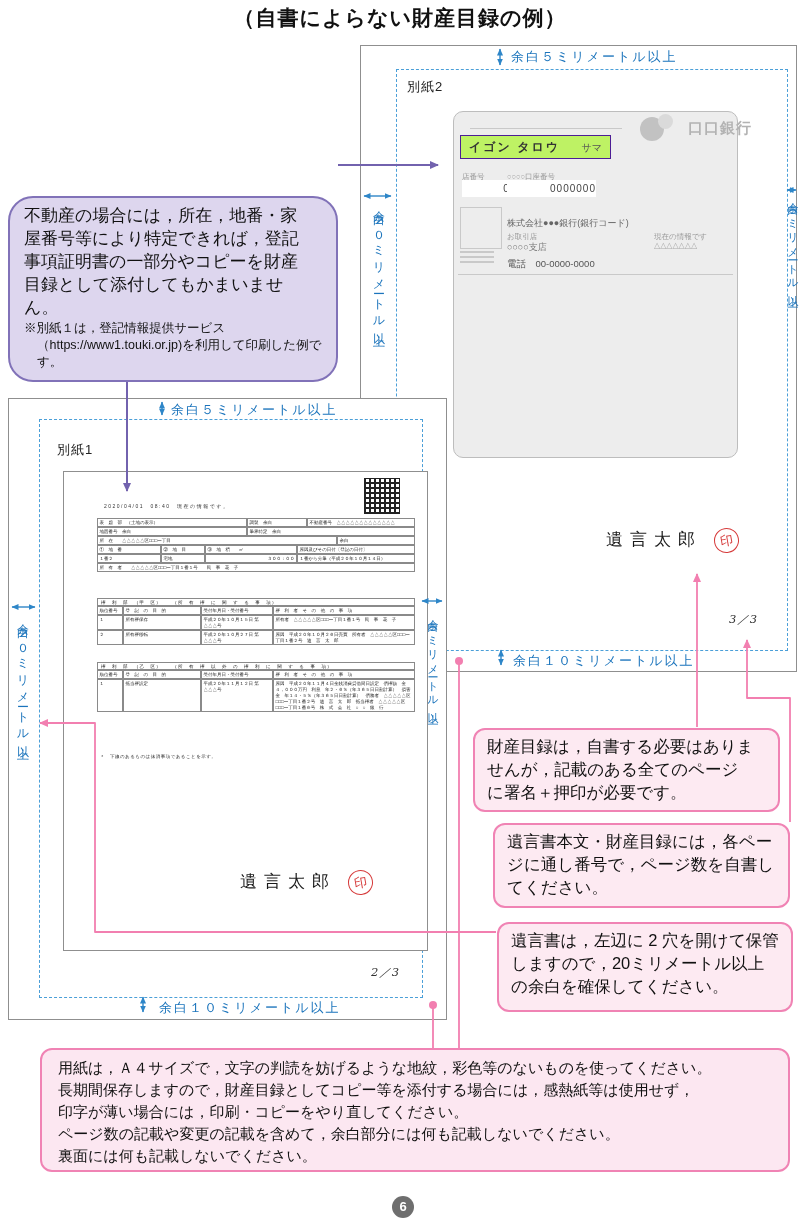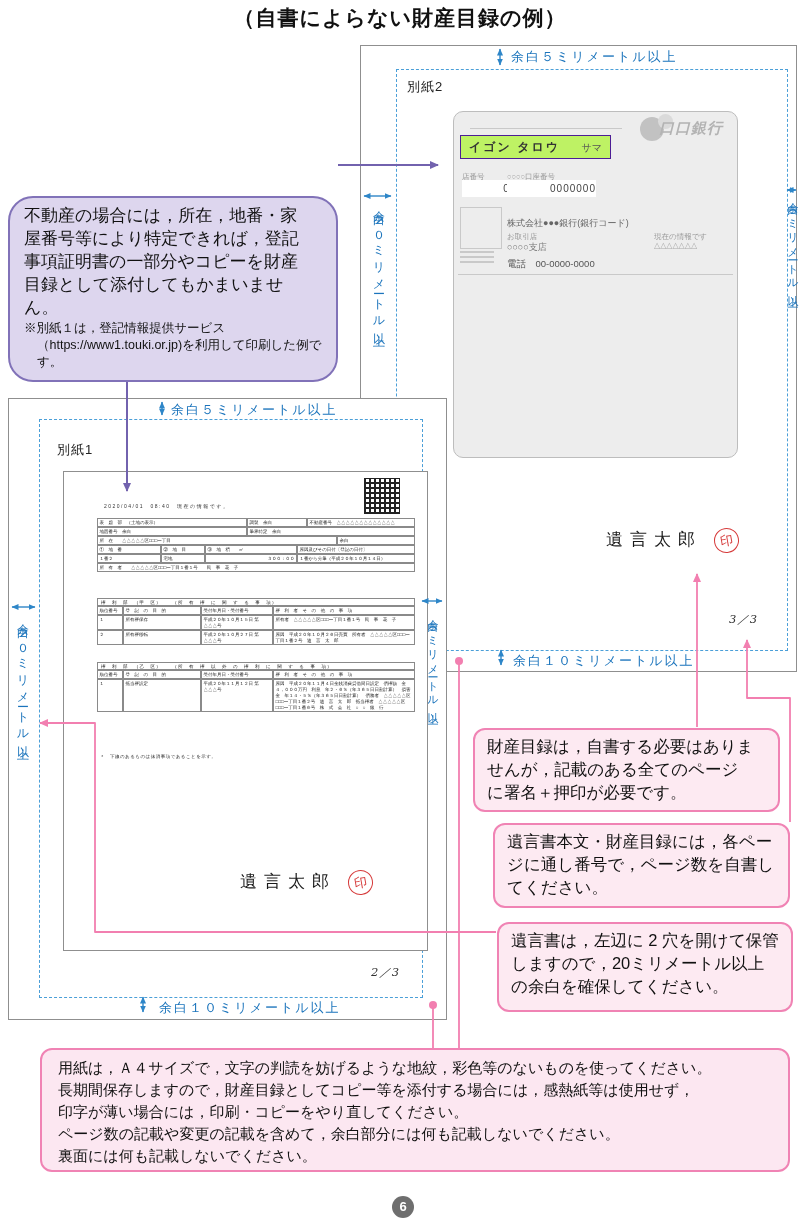--- a/index.html
+++ b/index.html
@@ -65,21 +65,21 @@
     <div class="mlabel" style="left:150px;top:2px;">余白５ミリメートル以上</div>
     <div class="dashed" style="left:35px;top:23px;width:390px;height:580px;"></div>
     <div class="sheet-label" style="left:46px;top:32px;">別紙2</div>
     <div class="mlabel vert" style="left:9px;top:155px;">余白２０ミリメートル以上</div>
     <div class="mlabel vert narrow" style="left:424px;top:148px;">余白５ミリメートル以上</div>
 
     <div class="passbook" style="left:92px;top:65px;width:283px;height:345px;">
       <div class="pb-rule" style="left:16px;top:16px;width:152px;"></div>
       <div class="pb-circle" style="left:186px;top:5px;width:24px;height:24px;background:#c2c2c2;"></div>
       <div class="pb-circle" style="left:204px;top:2px;width:15px;height:15px;background:#dadada;"></div>
-      <div class="pb-bank" style="left:205px;top:7px;font-style:italic;">口口銀行</div>
+      <div class="pb-bank" style="left:234px;top:7px;">口口銀行</div>
       <div class="pb-namebox" style="left:6px;top:23px;width:149px;height:22px;">
         <span class="pb-name">イゴン タロウ</span>
         <span class="pb-sama">サマ</span>
       </div>
       <div class="pb-lbl" style="left:8px;top:60px;">店番号</div>
       <div class="pb-lbl" style="left:53px;top:60px;">○○○○口座番号</div>
       <div class="pb-box" style="left:8px;top:68px;width:40px;height:17px;">000</div>
       <div class="pb-box" style="left:53px;top:68px;width:68px;height:17px;">0000000</div>
       <div class="pb-sq" style="left:6px;top:95px;width:40px;height:40px;"></div>
       <div class="pb-txt" style="left:53px;top:105px;">株式会社●●●銀行(銀行コード)</div>

